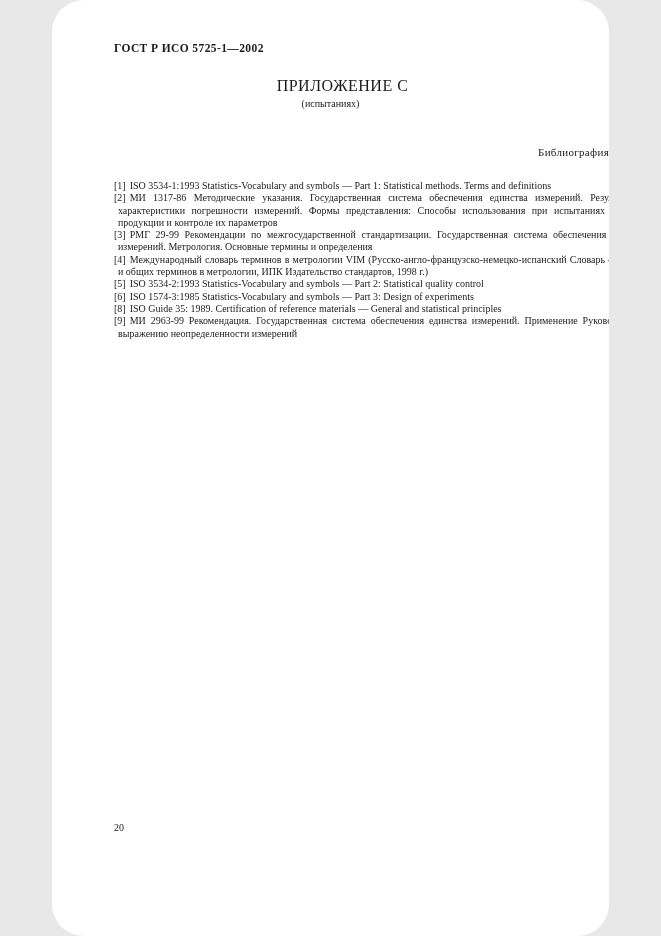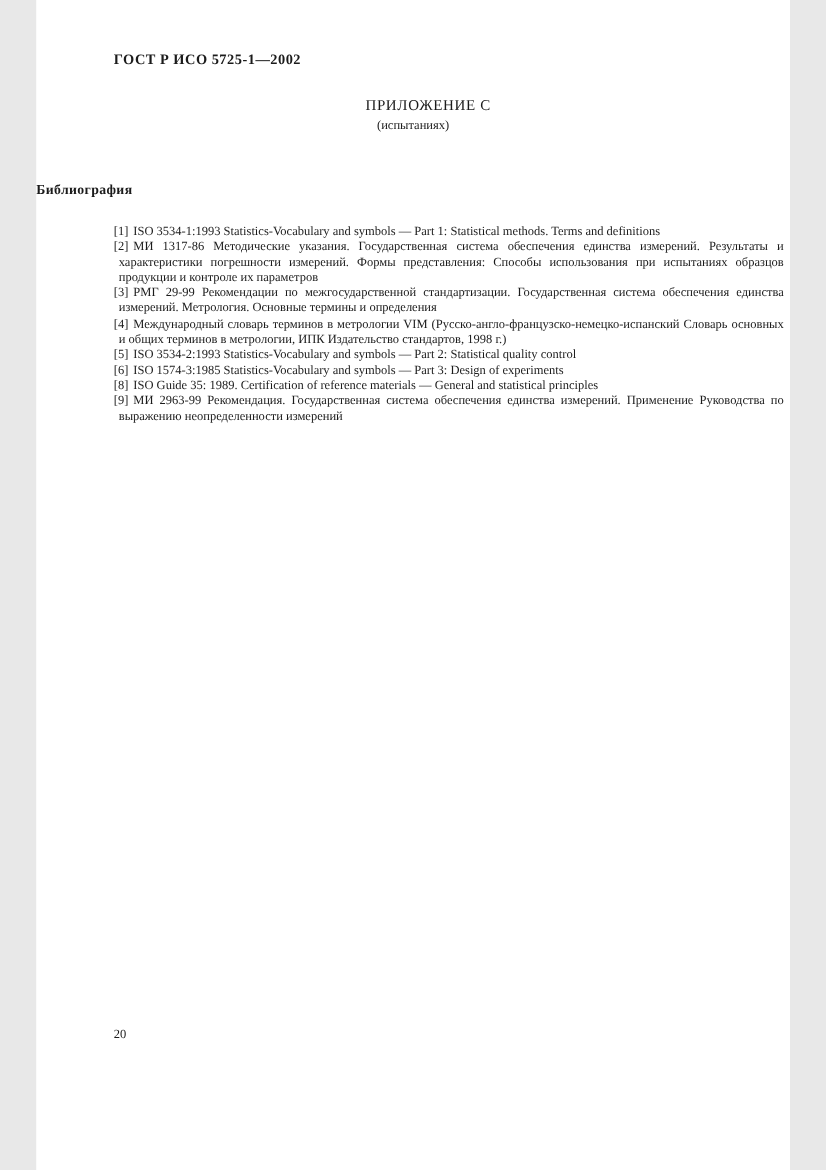--- a/index.html
+++ b/index.html
@@ -2,61 +2,62 @@
 <html><head>
 <meta charset="utf-8">
 <style>
   html, body {
     margin: 0;
     padding: 0;
     background: #e8e8e8;
   }
   .page {
     position: relative;
-    width: 603px;
+    width: 557px;
     height: 936px;
     margin: 0 auto;
     background: #ffffff;
     font-family: "Liberation Serif", "DejaVu Serif", serif;
     color: #1b1b1b;
     overflow: hidden;
+    border-radius: 32px;
   }
   .doc-header {
     position: absolute;
     left: 62px;
     top: 42px;
     font-size: 11.5px;
     font-weight: bold;
     letter-spacing: 0.4px;
     white-space: nowrap;
   }
   .appendix {
     position: absolute;
     left: 0;
     right: 0;
     top: 77px;
     text-align: center;
   }
   .appendix-title {
-    font-size: 12px;
+    font-size: 16px;
     letter-spacing: 0.5px;
     padding-left: 24px;
   }
   .appendix-note {
     margin-top: 3px;
     font-size: 10px;
   }
   .section-title {
     position: absolute;
     left: 0;
     right: 0;
     top: 146px;
-    text-align: left;
+    text-align: right;
     font-size: 11px;
-    font-weight: bold;
+    font-weight: normal;
     letter-spacing: 0.3px;
   }
   .bib-list {
     position: absolute;
     left: 62px;
     top: 180px;
     width: 536px;
     font-size: 10px;
     line-height: 12.3px;
   }

